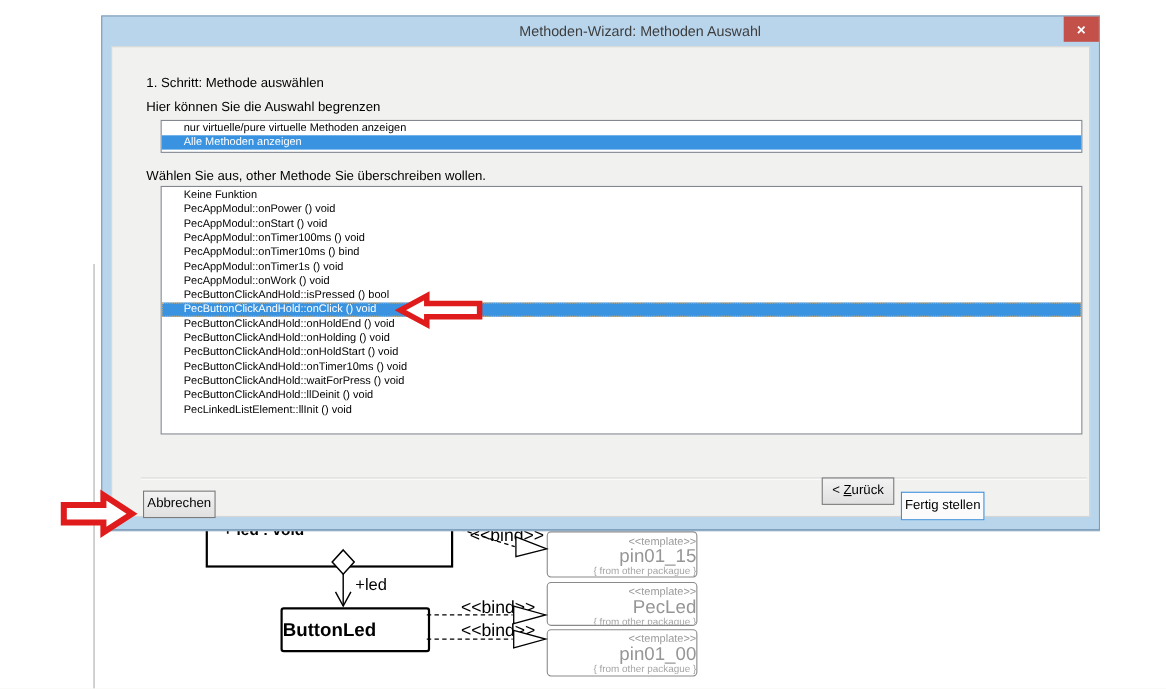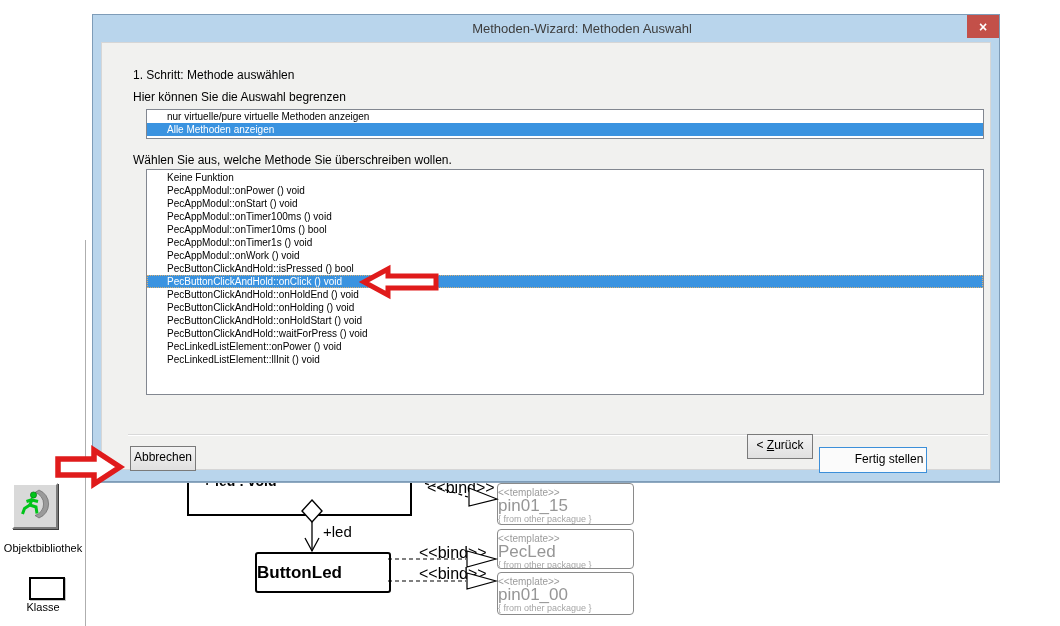--- a/index.html
+++ b/index.html
@@ -17,21 +17,21 @@
               box-shadow:1px 1px 0 #3c3c3c;display:flex;align-items:center;justify-content:center;}
   .shape-rect{position:absolute;background:#fff;border:2px solid #000;box-shadow:1px 1px 0 #c4c4c4;}
 
   
   .uml-box{position:absolute;background:#fff;border:2px solid #000;z-index:2;}
   .upper-class{left:187px;top:445px;width:221px;height:67px;}
   .clipped-member{position:absolute;left:14px;top:26px;font-size:14px;font-weight:bold;white-space:nowrap;}
   .buttonled{left:255px;top:552px;width:132px;height:37px;border-radius:3px;
              display:flex;align-items:center;font-weight:bold;font-size:17px;}
   .tpl-box{position:absolute;left:497px;width:135px;background:#fff;border:1px solid #8a8a8a;
-           border-radius:4px;text-align:left;z-index:2;overflow:hidden;}
+           border-radius:4px;text-align:right;z-index:2;overflow:hidden;}
   .tpl-stereo{font-size:10px;color:#9b9b9b;line-height:11px;margin-top:3px;}
   .tpl-name{font-size:17px;font-weight:normal;color:#969696;line-height:16px;}
   .tpl-note{font-size:9px;color:#a5a5a5;line-height:10px;}
   .bind-label{position:absolute;font-size:16px;color:#000;white-space:nowrap;z-index:3;}
   .role-label{position:absolute;left:323px;top:523px;font-size:15px;z-index:3;}
   #connectors{position:absolute;left:0;top:0;width:1060px;height:626px;z-index:3;pointer-events:none;}
 
   
   .dialog{position:absolute;left:92px;top:14px;width:906px;height:466px;background:#b9d5ec;
           border:1px solid #7e9cb8;z-index:5;box-shadow:0 1px 0 #8fa9c0;}
@@ -46,53 +46,31 @@
   .lb-row.selected{background:#3a93e0;color:#fff;}
   .filter-lb{left:44px;top:66px;width:836px;height:28px;}
   .methods-lb{left:44px;top:126px;width:836px;height:223px;padding-top:1px;}
   .methods-lb .selected{outline:1px dotted #d8b074;outline-offset:-1px;}
 
   .separator{position:absolute;left:26px;top:391px;width:860px;height:1px;background:#d9d9d9;box-shadow:0 1px 0 #ffffff;}
   .btn{position:absolute;background:linear-gradient(#f3f3f3,#e0e0e0);border:1px solid #7a7a7a;
        font-size:12px;text-align:center;line-height:21px;color:#000;}
   .btn-cancel{left:28px;top:403px;width:64px;height:23px;}
   .btn-back{left:645px;top:391px;width:64px;height:23px;}
-  .btn-finish{left:717px;top:404px;width:74px;height:24px;border:1px solid #3c8fd9;background:#fbfbfb;line-height:22px;padding-left:32px;}
+  .btn-finish{left:717px;top:404px;width:74px;height:24px;border:1px solid #3c8fd9;background:#fbfbfb;line-height:22px;}
   .u{text-decoration:underline;}
 
   
   .arrow-svg{position:absolute;z-index:10;overflow:visible;}
 </style>
 </head>
 <body>
 
 <div id="stage">
 
-  <div class="sidebar">
-    <div class="runner-btn">
-      <span>
-        <svg width="32" height="32" viewBox="0 0 32 32">
-          <path d="M20,2 a15,15 0 0 1 0,28 l-4,-2.5 a12,12 0 0 0 0,-23 z" fill="#9a9a9a" stroke="#5a5a5a" stroke-width="0.6"></path>
-          <circle cx="14.5" cy="7" r="3.1" fill="#00c41a" stroke="#006c0e" stroke-width="0.6"></circle>
-          <g fill="none" stroke="#00c41a" stroke-width="3" stroke-linecap="butt">
-            <path d="M13.5,10.5 L10.8,17"></path>
-            <path d="M13,12 L19,13.5"></path>
-            <path d="M13.5,11.5 L7.5,13.5"></path>
-            <path d="M10.8,17 L17,19 L18,25.5"></path>
-            <path d="M10.8,17 L5.5,20.5 L3.5,26"></path>
-          </g>
-        </svg>
-      </span>
-    </div>
-    <div class="sb-label" style="top:302px;">Objektbibliothek</div>
-
-    <div class="shape-rect" style="left:29px;top:337px;width:32px;height:19px;"></div>
-    <div class="sb-label" style="top:361px;">Klasse</div>
-
-  </div>
   <div class="sb-divider"></div>
 
   <div class="uml-box upper-class">
     <div class="clipped-member">+ led : void</div>
   </div>
 
   <div class="uml-box buttonled">
     <span>ButtonLed</span>
   </div>
 
@@ -141,37 +119,38 @@
 
     <div class="dlg-inner">
       <div class="dlg-text" style="left:31px;top:25px;">1. Schritt: Methode auswählen</div>
       <div class="dlg-text" style="left:31px;top:47px;">Hier können Sie die Auswahl begrenzen</div>
 
       <div class="lb filter-lb">
         <div class="lb-row">nur virtuelle/pure virtuelle Methoden anzeigen</div>
         <div class="lb-row selected">Alle Methoden anzeigen</div>
       </div>
 
-      <div class="dlg-text" style="left:31px;top:110px;">Wählen Sie aus, welche Methode Sie überschreiben wollen.</div>
+      <div class="dlg-text" style="left:31px;top:110px;">Wählen Sie aus, other Methode Sie überschreiben wollen.</div>
 
       <div class="lb methods-lb">
         <div class="lb-row">Keine Funktion</div>
         <div class="lb-row">PecAppModul::onPower () void</div>
         <div class="lb-row">PecAppModul::onStart () void</div>
         <div class="lb-row">PecAppModul::onTimer100ms () void</div>
-        <div class="lb-row">PecAppModul::onTimer10ms () bool</div>
+        <div class="lb-row">PecAppModul::onTimer10ms () bind</div>
         <div class="lb-row">PecAppModul::onTimer1s () void</div>
         <div class="lb-row">PecAppModul::onWork () void</div>
         <div class="lb-row">PecButtonClickAndHold::isPressed () bool</div>
         <div class="lb-row selected">PecButtonClickAndHold::onClick () void</div>
         <div class="lb-row">PecButtonClickAndHold::onHoldEnd () void</div>
         <div class="lb-row">PecButtonClickAndHold::onHolding () void</div>
         <div class="lb-row">PecButtonClickAndHold::onHoldStart () void</div>
+        <div class="lb-row">PecButtonClickAndHold::onTimer10ms () void</div>
         <div class="lb-row">PecButtonClickAndHold::waitForPress () void</div>
-        <div class="lb-row">PecLinkedListElement::onPower () void</div>
+        <div class="lb-row">PecButtonClickAndHold::llDeinit () void</div>
         <div class="lb-row">PecLinkedListElement::llInit () void</div>
       </div>
 
       <div class="separator"></div>
 
       <div class="btn btn-cancel">Abbrechen</div>
       <div class="btn btn-back"><span>&lt; </span><span class="u">Z</span><span>urück</span></div>
       <div class="btn btn-finish">Fertig stellen</div>
     </div>
   </div>

